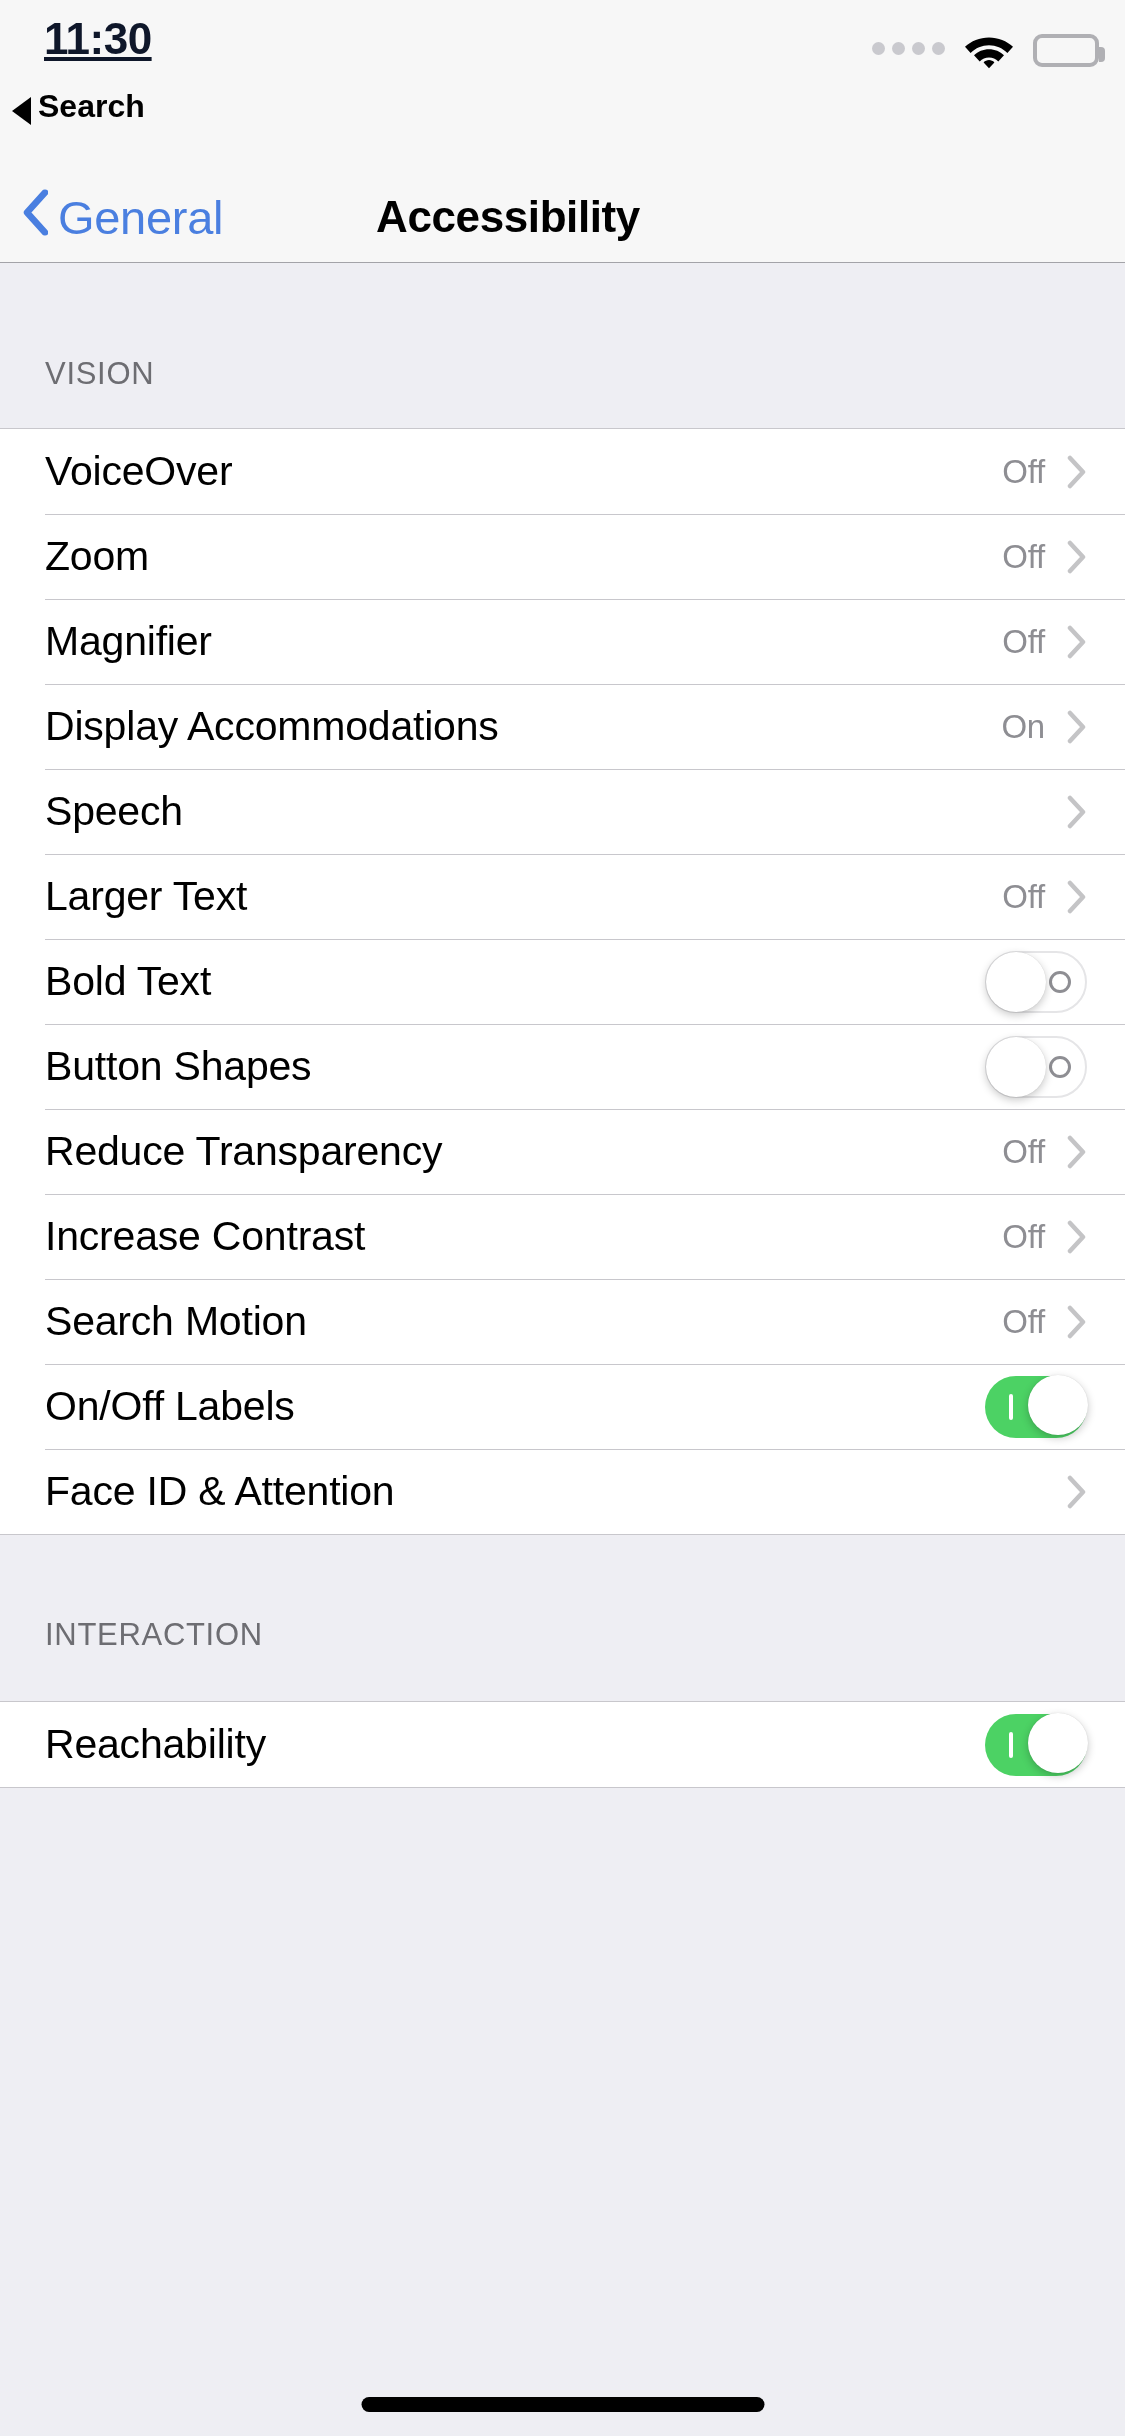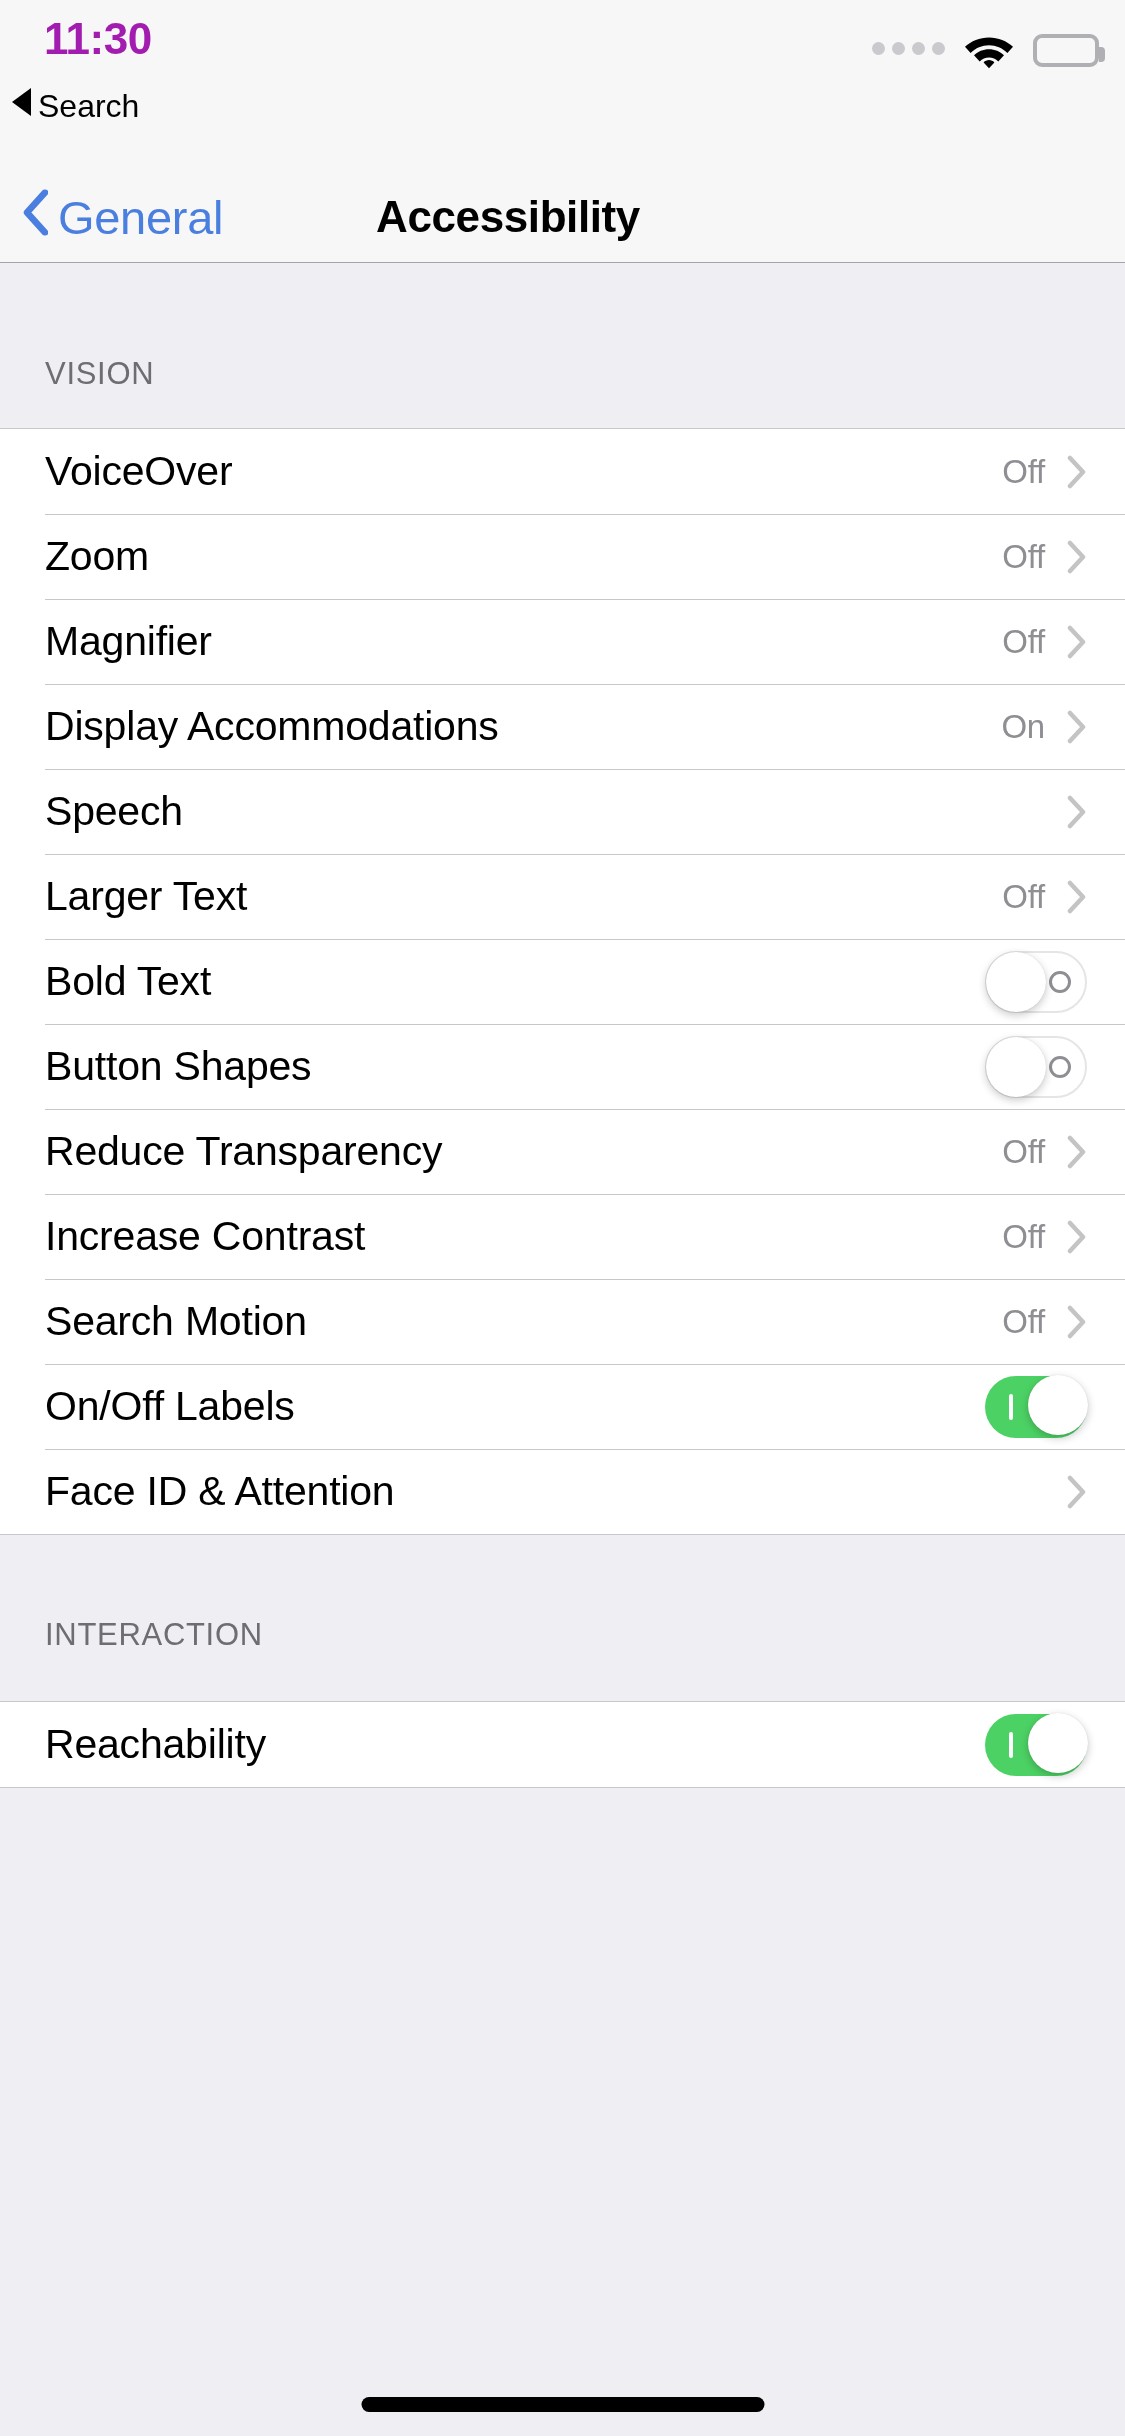--- a/index.html
+++ b/index.html
@@ -32,34 +32,35 @@
     height: 172px;
     background: #f7f7f7;
   }
 
   .sb-time {
     position: absolute;
     left: 44px;
     top: 14px;
     font-size: 44px;
     font-weight: 600;
-    color: #a21caf;
+    color: #0f172a;
     letter-spacing: -0.5px;
+    text-decoration: underline;
   }
 
   .sb-back {
     position: absolute;
     left: 12px;
     top: 88px;
     display: flex;
-    align-items: flex-start;
+    align-items: flex-end;
     gap: 7px;
     font-size: 32px;
     color: #000;
-    font-weight: 400;
+    font-weight: 700;
   }
   .sb-back-tri {
     width: 0; height: 0;
     border-top: 14px solid transparent;
     border-bottom: 14px solid transparent;
     border-right: 19px solid #000;
     display: inline-block;
   }
 
   .sb-right {

